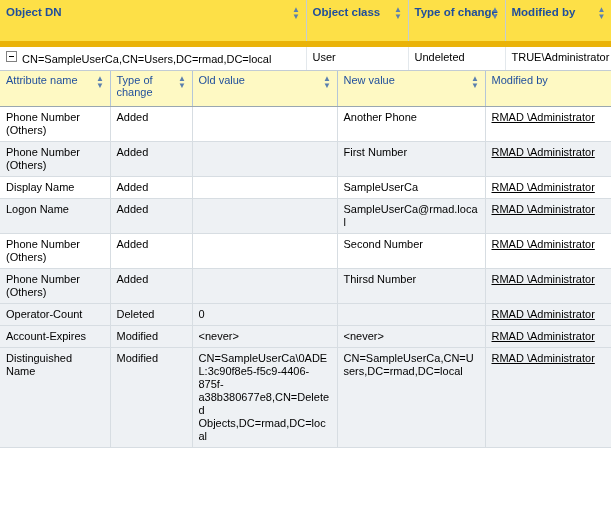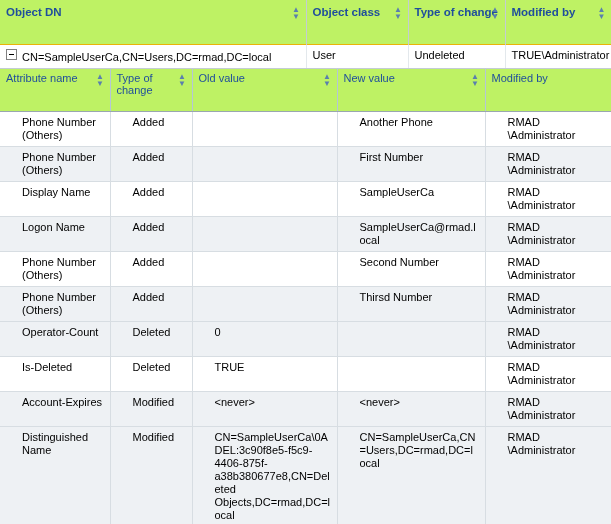--- a/index.html
+++ b/index.html
@@ -17,22 +17,22 @@
   }
   .grid {
     width: 611px;
     border-collapse: collapse;
     table-layout: fixed;
   }
   
   .outer-header {
     height: 44px;
     vertical-align: top;
-    border-bottom: 1px solid #eab308;
-    background: #bef264;
+    border-bottom: 6px solid #eab308;
+    background: #fde047;
   }
   .outer-header td {
     vertical-align: top;
     padding: 6px 6px 0 6px;
     color: #1f4e9c;
     font-weight: bold;
     font-size: 11.5px;
     position: relative;
   }
   .outer-header td.sep {
@@ -86,46 +86,46 @@
   .inner-wrap {
     padding: 0;
     margin: 0;
   }
   .inner {
     width: 611px;
     border-collapse: collapse;
     table-layout: fixed;
   }
   .inner th {
-    background: #bef264;
+    background: #fef9c3;
     color: #1f4e9c;
     font-weight: normal;
     font-size: 11px;
     text-align: left;
     vertical-align: top;
-    padding: 3px 6px 15px 6px;
+    padding: 3px 6px 8px 6px;
     border-bottom: 1px solid #9aa7b0;
     border-right: 1px solid #b4c6d8;
     position: relative;
     height: 26px;
     box-sizing: border-box;
   }
   .inner th:last-child { border-right: none; }
   .inner th .sort-arrows { color: #5a7fae; top: 4px; }
   .inner td {
     vertical-align: top;
-    padding: 4px 6px 4px 22px;
+    padding: 4px 6px 4px 6px;
     border-bottom: 1px solid #d7dde2;
     border-right: 1px solid #d7dde2;
     font-size: 11px;
     line-height: 13px;
     word-wrap: break-word;
     overflow-wrap: break-word;
   }
-  .inner td:last-child { border-right: none; }
+  .inner td:last-child { border-right: none; text-decoration: underline; }
   .inner tr.alt td { background: #eef1f4; }
   .wrapcell { white-space: normal; }
   .col-a { width: 110px; }
   .col-b { width: 82px; }
   .col-c { width: 145px; }
   .col-d { width: 148px; }
   .col-e { width: 126px; }
 
   .oc-a { width: 306px; }
   .oc-b { width: 102px; }
@@ -282,27 +282,20 @@
 
 
           <tr class="alt">
             <td class="wrapcell">Operator-Count</td>
             <td class="wrapcell">Deleted</td>
             <td class="wrapcell">0</td>
             <td class="wrapcell"></td>
             <td class="wrapcell">RMAD \Administrator</td>
           </tr>
 
-          <tr>
-            <td class="wrapcell">Is-Deleted</td>
-            <td class="wrapcell">Deleted</td>
-            <td class="wrapcell">TRUE</td>
-            <td class="wrapcell"></td>
-            <td class="wrapcell">RMAD \Administrator</td>
-          </tr>
 
           <tr class="alt">
             <td class="wrapcell">Account-Expires</td>
             <td class="wrapcell">Modified</td>
             <td class="wrapcell">&lt;never&gt;</td>
             <td class="wrapcell">&lt;never&gt;</td>
             <td class="wrapcell">RMAD \Administrator</td>
           </tr>
 
 

